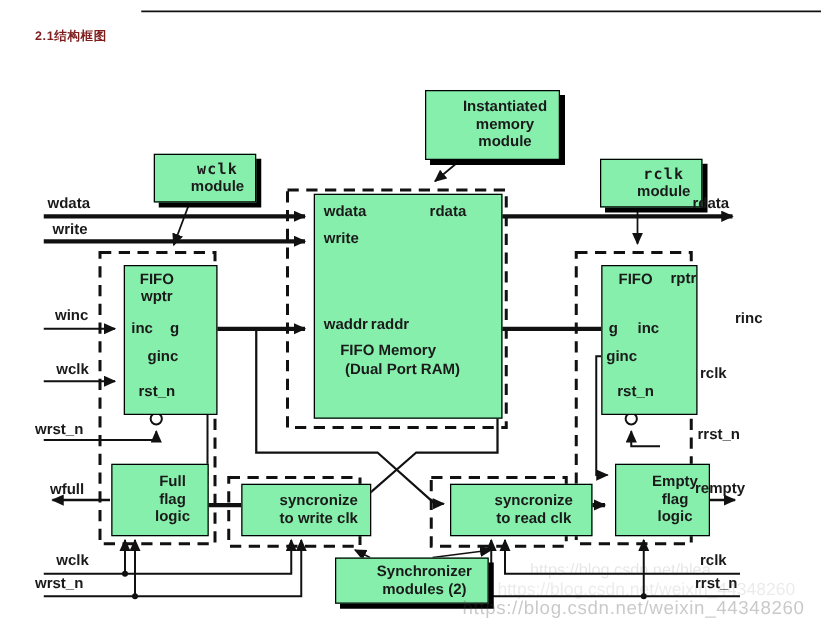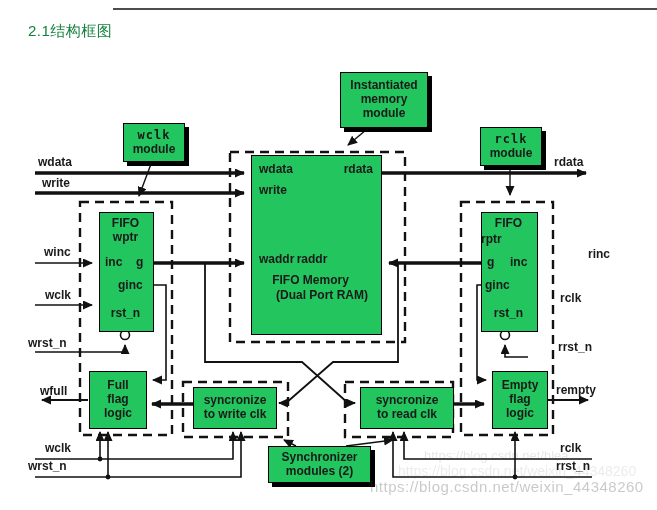--- a/index.html
+++ b/index.html
@@ -1,23 +1,23 @@
 <!DOCTYPE html>
 <html><head>
 <meta charset="utf-8">
 <style>
   html,body{margin:0;padding:0;background:#fff;}
   #stage{position:relative;width:657px;height:510px;background:#ffffff;overflow:hidden;
          font-family:"Liberation Sans",sans-serif;color:#1a1a1a;}
   #wires{position:absolute;left:0;top:0;z-index:1;}
   .abs{position:absolute;z-index:2;}
-  .pagetitle{font-size:15px;font-weight:normal;color:#15803d;letter-spacing:.5px;}
-  .box{position:absolute;z-index:2;background:#22c55e;border:1.6px solid #000;
+  .pagetitle{font-size:10px;font-weight:bold;color:#7f1d1d;letter-spacing:.5px;}
+  .box{position:absolute;z-index:2;background:#86efac;border:1.6px solid #000;
        display:flex;flex-direction:column;align-items:center;justify-content:center;
-       text-align:center;line-height:1.15;}
+       text-align:center;line-height:1.15;padding-left:20px;}
   .shadowbox{box-shadow:4px 4px 0 #000;}
   .b{font-weight:bold;font-size:12px;}
   .mono{font-family:"DejaVu Sans Mono",monospace;font-weight:bold;font-size:12px;letter-spacing:1px;}
   .port{position:absolute;font-weight:bold;font-size:12px;white-space:nowrap;z-index:3;}
   .sig{position:absolute;font-weight:bold;font-size:12px;white-space:nowrap;z-index:2;}
   .wm{position:absolute;z-index:4;font-family:"Liberation Sans",sans-serif;white-space:nowrap;}
   .wm1{left:424px;top:448px;font-size:13px;color:rgba(60,60,60,.13);}
   .wm2{left:398px;top:463px;font-size:14px;color:rgba(60,60,60,.10);}
   .wm3{left:370px;top:478px;font-size:15px;color:rgba(60,60,60,.28);letter-spacing:.5px;}
 </style>
@@ -127,21 +127,21 @@
   <div class="box" style="left:99px;top:212px;width:53px;height:118px;"></div>
   <span class="port" style="left:99px;top:216px;width:53px;text-align:center;">FIFO</span>
   <span class="port" style="left:99px;top:230px;width:53px;text-align:center;">wptr</span>
   <span class="port" style="left:105px;top:255px;">inc</span>
   <span class="port" style="left:136px;top:255px;">g</span>
   <span class="port" style="left:118px;top:278px;">ginc</span>
   <span class="port" style="left:99px;top:306px;width:53px;text-align:center;">rst_n</span>
 
   <div class="box" style="left:481px;top:212px;width:55px;height:118px;"></div>
   <span class="port" style="left:481px;top:216px;width:55px;text-align:center;">FIFO</span>
-  <span class="port" style="left:481px;top:232px;width:76px;text-align:left;">rptr</span>
+  <span class="port" style="left:481px;top:215px;width:76px;text-align:right;">rptr</span>
   <span class="port" style="left:487px;top:255px;">g</span>
   <span class="port" style="left:510px;top:255px;">inc</span>
   <span class="port" style="left:485px;top:278px;">ginc</span>
   <span class="port" style="left:481px;top:306px;width:55px;text-align:center;">rst_n</span>
 
   <div class="box" style="left:251px;top:155px;width:129px;height:178px;"></div>
   <span class="port" style="left:259px;top:162px;">wdata</span>
   <span class="port" style="left:259px;top:183px;">write</span>
   <span class="port" style="left:259px;top:252px;">waddr</span>
   <span class="port" style="left:251px;top:252px;width:122px;text-align:center;">raddr</span>

